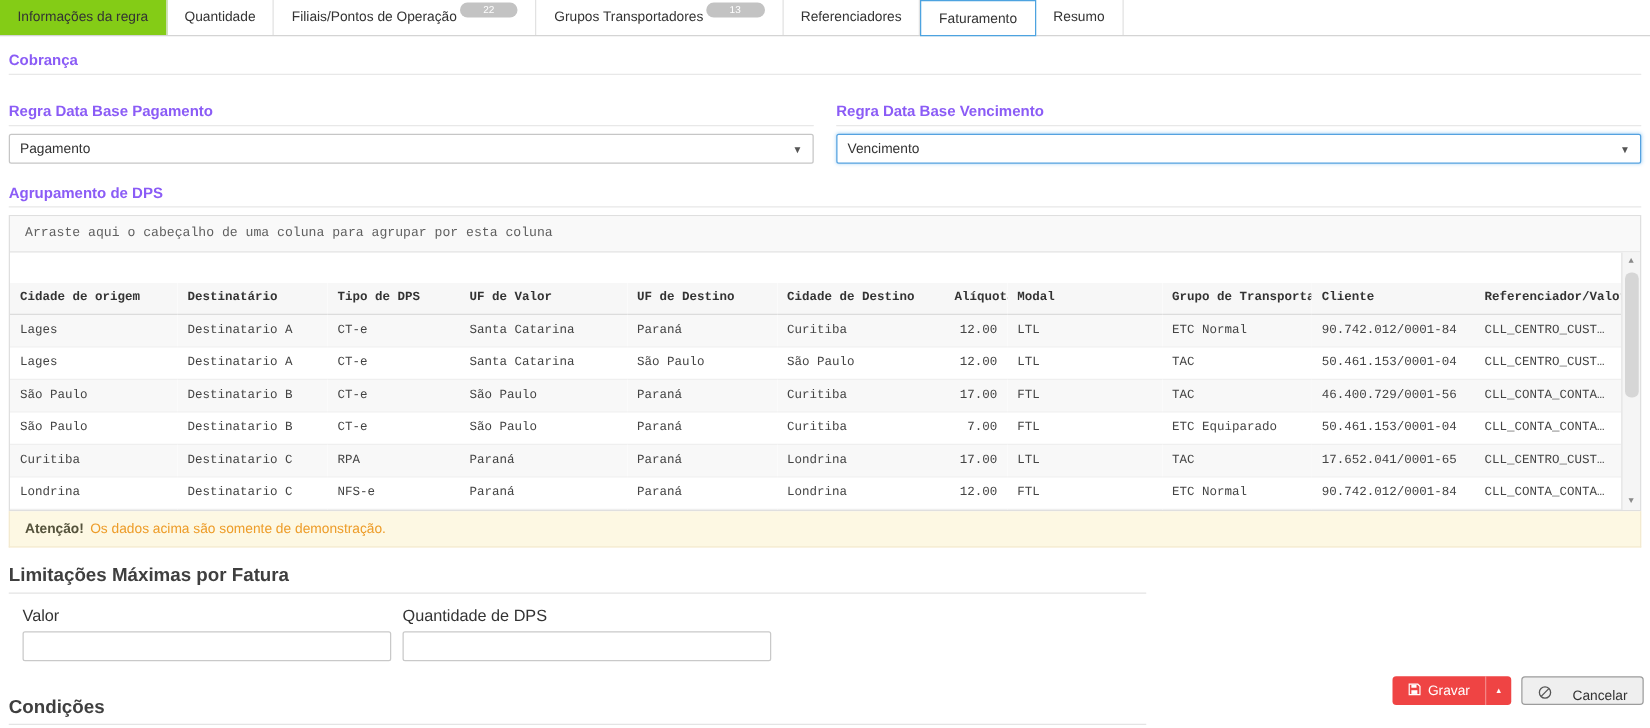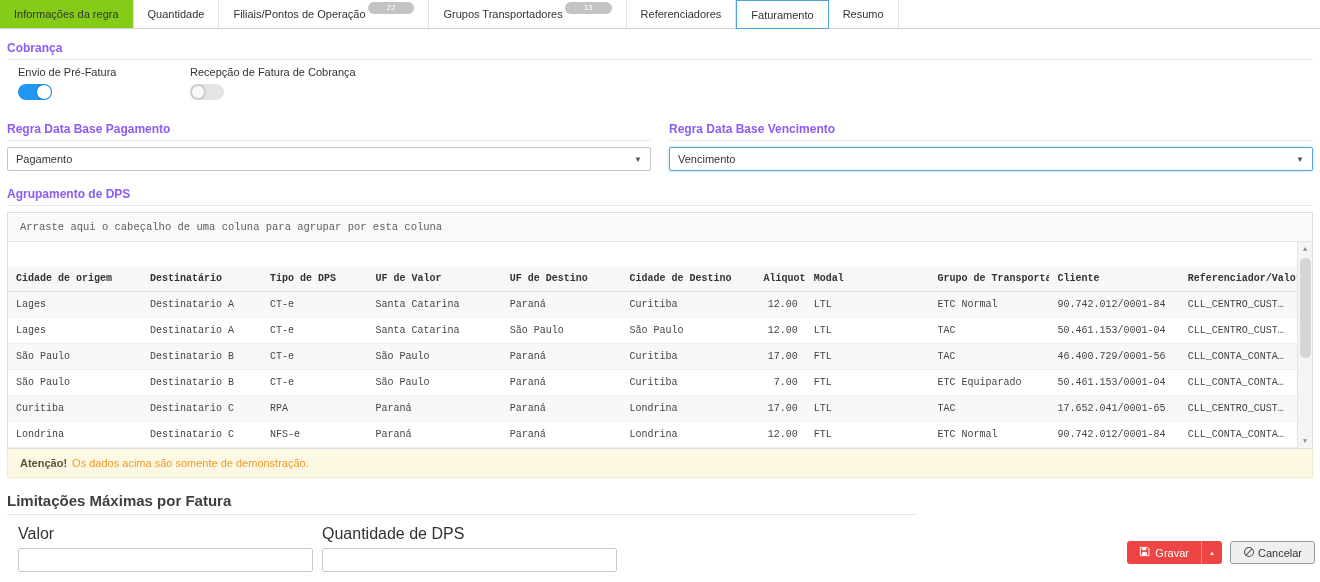--- a/index.html
+++ b/index.html
@@ -95,34 +95,34 @@
   
   .warning {
     background:#fdf8e3; border:1px solid #f3ead0; border-top:none;
     padding:8px 12px; font-size:11px;
   }
   .warning strong { color:#55533c; margin-right:2px; }
   .warning .wtext { color:#ed9c28; }
 
   
   .fields { display:flex; gap:9px; margin-top:10px; }
-  .field .f-label { font-size:16px; color:#333; margin-bottom:5px; }
+  .field .f-label { font-size:13px; color:#333; margin-bottom:5px; }
   .field input {
     width:295px; height:24px; border:1px solid #c9c9c9; border-radius:2px;
     font-family:"Liberation Sans", sans-serif; font-size:11px; padding:0 6px; color:#333;
   }
 
   
   .actions { position:absolute; right:5px; bottom:18px; display:flex; gap:8px; }
   .btn-split { display:flex; background:#ef4444; color:#fff; border-radius:3px; overflow:hidden; height:23px; cursor:pointer; }
   .btn-split .main { display:flex; align-items:center; gap:5px; padding:0 12px; font-size:11px; }
   .btn-split .sep { width:1px; background:rgba(255,255,255,.35); }
   .btn-split .caret-part { width:20px; display:flex; align-items:center; justify-content:center; font-size:6px; }
   .btn-cancel {
-    display:flex; align-items:center; gap:3px; height:23px; padding:0 12px;
+    display:flex; align-items:flex-end; gap:16px; height:23px; padding:0 12px;
     background:#efefef; border:1px solid #9c9c9c; border-radius:3px; color:#333; font-size:11px; cursor:pointer;
   }
 </style>
 </head>
 <body>
 
 <div class="tabbar">
   <div class="tab first-shaded">
       <span>Informações da regra</span>
     </div>
@@ -144,34 +144,20 @@
       <span>Faturamento</span>
     </div>
   <div class="tab">
       <span>Resumo</span>
     </div>
 </div>
 
 <div class="content">
 
   <div class="sec-title">Cobrança</div>
-  <div class="toggle-row indent">
-    <div class="toggle-group">
-      <div class="tg-label">Envio de Pré-Fatura</div>
-      <div class="switch on">
-          <div class="knob"></div>
-        </div>
-    </div>
-    <div class="toggle-group">
-      <div class="tg-label">Recepção de Fatura de Cobrança</div>
-      <div class="switch off">
-          <div class="knob"></div>
-        </div>
-    </div>
-  </div>
 
   <div class="two-col">
     <div class="col">
       <div class="sec-title">Regra Data Base Pagamento</div>
       <div class="select">
         <span>Pagamento</span>
         <span class="caret">▼</span>
       </div>
     </div>
     <div class="col">

